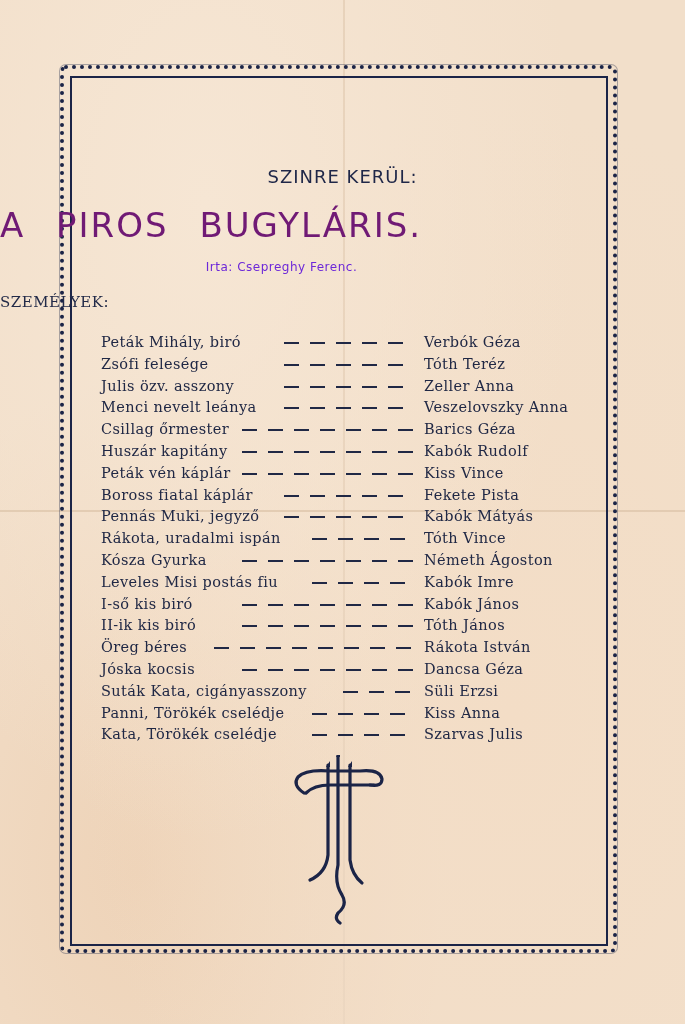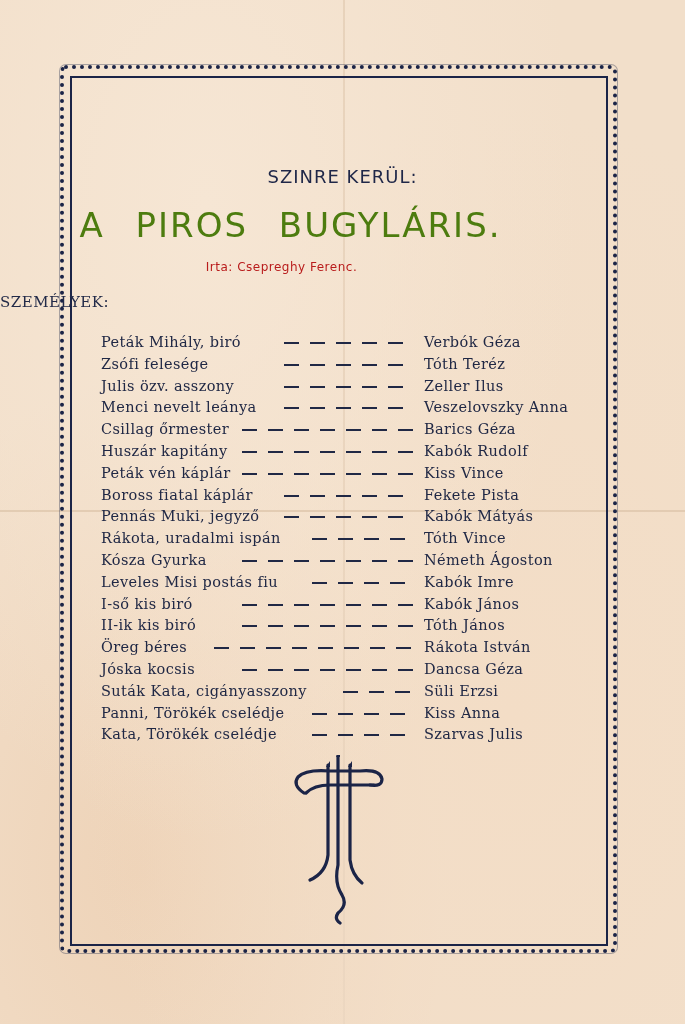--- a/index.html
+++ b/index.html
@@ -22,27 +22,27 @@
   }
   .border-inner {
     position:absolute; left:70px; top:76px; width:534px; height:866px;
     border:2px solid #1b2447;
   }
   .heading-sub {
     position:absolute; top:166px; left:0; width:685px; text-align:center;
     font-family:"DejaVu Sans", sans-serif; font-size:18px; letter-spacing:1px; color:#1f2748;
   }
   .title {
-    position:absolute; top:205px; left:0; width:581px; text-align:center;
-    font-family:"DejaVu Sans", sans-serif; font-size:34px; letter-spacing:2px; color:#4d7c0f;
+    position:absolute; top:205px; left:0; width:581px; text-align:left;
+    font-family:"DejaVu Sans", sans-serif; font-size:34px; letter-spacing:2px; color:#701a75;
   }
   .title .gap { display:inline-block; width:18px; }
   .author {
     position:absolute; top:260px; left:0; width:563px; text-align:center;
-    font-family:"DejaVu Sans", sans-serif; font-size:12px; letter-spacing:0.5px; color:#b91c1c;
+    font-family:"DejaVu Sans", sans-serif; font-size:12px; letter-spacing:0.5px; color:#6d28d9;
   }
   .persons-head {
     position:absolute; top:293px; left:0; width:685px; text-align:left;
     font-family:"DejaVu Serif", serif; font-size:15px; letter-spacing:0.5px; color:#222a48;
   }
   .cast { position:absolute; top:332px; left:101px; width:490px; }
   .row { position:relative; height:21.8px; font-size:14.5px; line-height:21.8px; color:#202845; }
   .role { position:absolute; left:0; white-space:nowrap; letter-spacing:0.4px; }
   .dashes { position:absolute; white-space:nowrap; letter-spacing:0; }
   .dash { display:inline-block; width:15px; height:2px; background:#202845; margin-right:11px; vertical-align:middle; }
@@ -77,21 +77,21 @@
       <span class="actor">Verbók Géza</span>
     </div>
     <div class="row">
       <span class="role">Zsófi felesége</span>
       <span class="dashes" style="left: 183px;"><span class="dash"></span><span class="dash"></span><span class="dash"></span><span class="dash"></span><span class="dash"></span></span>
       <span class="actor">Tóth Teréz</span>
     </div>
     <div class="row">
       <span class="role">Julis özv. asszony</span>
       <span class="dashes" style="left: 183px;"><span class="dash"></span><span class="dash"></span><span class="dash"></span><span class="dash"></span><span class="dash"></span></span>
-      <span class="actor">Zeller Ilus</span>
+      <span class="actor">Zeller Anna</span>
     </div>
     <div class="row">
       <span class="role">Menci nevelt leánya</span>
       <span class="dashes" style="left: 183px;"><span class="dash"></span><span class="dash"></span><span class="dash"></span><span class="dash"></span><span class="dash"></span></span>
       <span class="actor">Veszelovszky  Anna</span>
     </div>
     <div class="row">
       <span class="role">Csillag őrmester</span>
       <span class="dashes" style="left: 141px;"><span class="dash"></span><span class="dash"></span><span class="dash"></span><span class="dash"></span><span class="dash"></span><span class="dash"></span><span class="dash"></span></span>
       <span class="actor">Barics Géza</span>

